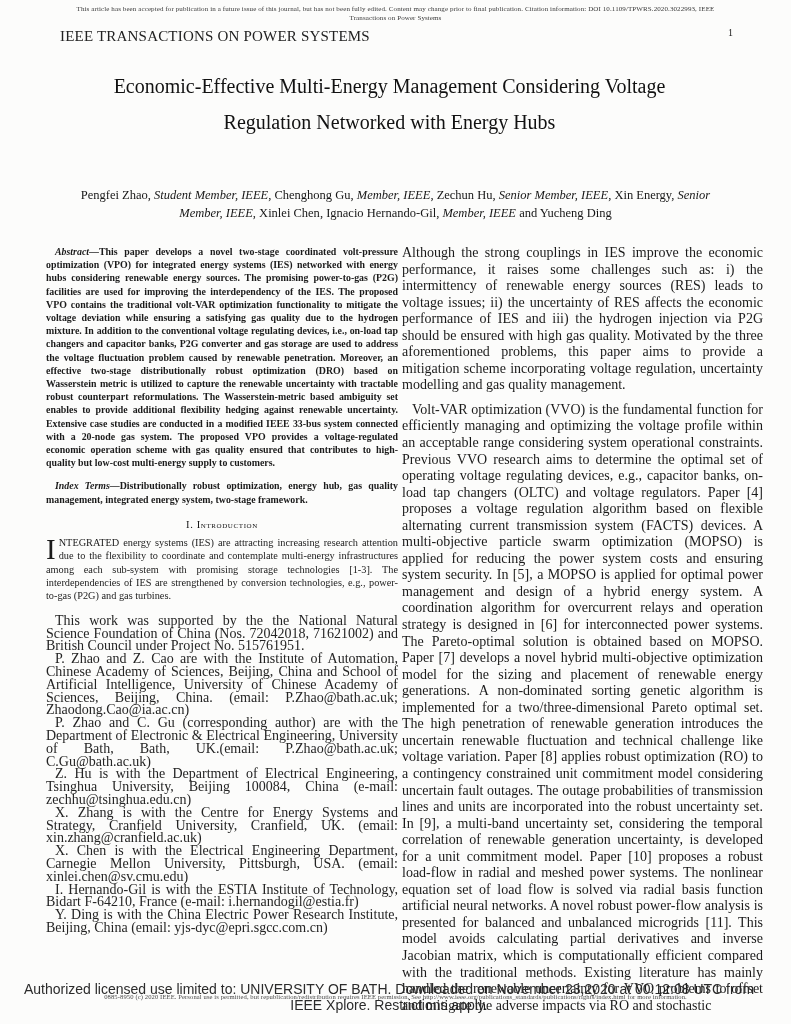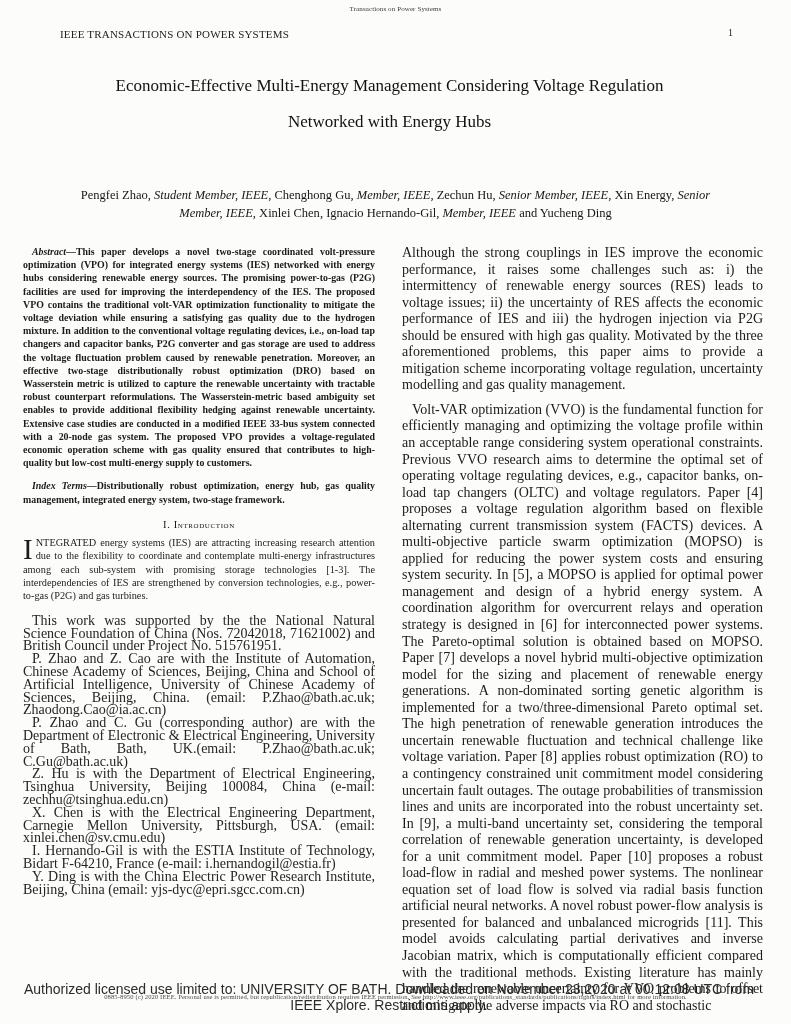--- a/index.html
+++ b/index.html
@@ -13,43 +13,43 @@
     overflow: hidden;
   }
   .disclaimer {
     position: absolute; top: 5px; left: 20px; right: 20px;
     text-align: center;
     font-size: 7px; line-height: 9px; color: #3a3a3a;
     letter-spacing: 0.1px;
   }
   .running-head {
     position: absolute; top: 28px; left: 60px;
-    font-size: 11px; letter-spacing: 0.2px; color: #222;
+    font-size: 15px; letter-spacing: 0.2px; color: #222;
   }
   .page-number {
     position: absolute; top: 27px; right: 58px;
     font-size: 10px; color: #222;
   }
   .title {
     position: absolute; top: 68px; left: 80px; right: 92px;
     text-align: center;
-    font-size: 17px; line-height: 36px;
+    font-size: 20px; line-height: 36px;
     color: #111;
   }
   .authors {
     position: absolute; top: 186px; left: 75px; right: 75px;
     text-align: center;
     font-size: 12.5px; line-height: 18px;
     color: #161616;
   }
   .col {
     position: absolute; top: 245px;
     text-align: justify;
   }
-  .col-left  { left: 23px;  width: 352px; }
+  .col-left  { left: 46px;  width: 352px; }
   .col-right { left: 402px; width: 361px; }
 
   .abstract, .index-terms {
     font-weight: bold;
     font-size: 9.9px; line-height: 13.2px;
     margin: 0;
   }
   .abstract { text-indent: 9px; }
   .index-terms { margin-top: 10px; text-indent: 9px; }
   .lead-italic { font-style: italic; }
@@ -96,20 +96,21 @@
     font-family: "Liberation Sans", sans-serif;
     font-size: 14px; color: #2b2b2b;
   }
 </style>
 </head>
 <body>
 
 <div class="page">
 
   <div class="disclaimer">
+    <div>This article has been accepted for publication in a future issue of this journal, but has not been fully edited. Content may change prior to final publication. Citation information: DOI 10.1109/TPWRS.2020.3022993, IEEE</div>
     <div>Transactions on Power Systems</div>
   </div>
 
   <div class="running-head">IEEE TRANSACTIONS ON POWER SYSTEMS</div>
   <div class="page-number">1</div>
 
   <div class="title">Economic-Effective Multi-Energy Management Considering Voltage Regulation Networked with Energy Hubs</div>
 
   <div class="authors"><span>Pengfei Zhao</span>, <i>Student Member, IEEE</i>, <span>Chenghong Gu</span>, <i>Member, IEEE</i>, <span>Zechun Hu</span>, <i>Senior Member, IEEE</i>, <span>Xin Energy</span>, <i>Senior Member, IEEE</i>, <span>Xinlei Chen</span>, <span>Ignacio Hernando-Gil</span>, <i>Member, IEEE</i> and <span>Yucheng Ding</span></div>
 
@@ -120,20 +121,21 @@
 
     <div class="section-heading">I. Introduction</div>
 
     <p class="intro"><span class="dropcap">I</span><span>NTEGRATED</span><span> energy systems (IES) are attracting increasing research attention due to the flexibility to coordinate and contemplate multi-energy infrastructures among each sub-system with promising storage technologies [1-3]. The interdependencies of IES are strengthened by conversion technologies, e.g., power-to-gas (P2G) and gas turbines.</span></p>
 
     <div class="footnotes">
       <p>This work was supported by the the National Natural Science Foundation of China (Nos. 72042018, 71621002) and British Council under Project No. 515761951.</p>
       <p>P. Zhao and Z. Cao are with the Institute of Automation, Chinese Academy of Sciences, Beijing, China and School of Artificial Intelligence, University of Chinese Academy of Sciences, Beijing, China. (email: P.Zhao@bath.ac.uk; Zhaodong.Cao@ia.ac.cn)</p>
       <p>P. Zhao and C. Gu (corresponding author) are with the Department of Electronic &amp; Electrical Engineering, University of Bath, Bath, UK.(email: P.Zhao@bath.ac.uk; C.Gu@bath.ac.uk)</p>
       <p>Z. Hu is with the Department of Electrical Engineering, Tsinghua University, Beijing 100084, China (e-mail: zechhu@tsinghua.edu.cn)</p>
+      <p>X. Zhang is with the Centre for Energy Systems and Strategy, Cranfield University, Cranfield, UK. (email: xin.zhang@cranfield.ac.uk)</p>
       <p>X. Chen is with the Electrical Engineering Department, Carnegie Mellon University, Pittsburgh, USA. (email: xinlei.chen@sv.cmu.edu)</p>
       <p>I. Hernando-Gil is with the ESTIA Institute of Technology, Bidart F-64210, France (e-mail: i.hernandogil@estia.fr)</p>
       <p>Y. Ding is with the China Electric Power Research Institute, Beijing, China (email: yjs-dyc@epri.sgcc.com.cn)</p>
     </div>
   </div>
 
   <div class="col col-right">
     <p class="body-para">Although the strong couplings in IES improve the economic performance, it raises some challenges such as: i) the intermittency of renewable energy sources (RES) leads to voltage issues; ii) the uncertainty of RES affects the economic performance of IES and iii) the hydrogen injection via P2G should be ensured with high gas quality. Motivated by the three aforementioned problems, this paper aims to provide a mitigation scheme incorporating voltage regulation, uncertainty modelling and gas quality management.</p>
     <p class="body-para indent">Volt-VAR optimization (VVO) is the fundamental function for efficiently managing and optimizing the voltage profile within an acceptable range considering system operational constraints. Previous VVO research aims to determine the optimal set of operating voltage regulating devices, e.g., capacitor banks, on-load tap changers (OLTC) and voltage regulators. Paper [4] proposes a voltage regulation algorithm based on flexible alternating current transmission system (FACTS) devices. A multi-objective particle swarm optimization (MOPSO) is applied for reducing the power system costs and ensuring system security. In [5], a MOPSO is applied for optimal power management and design of a hybrid energy system. A coordination algorithm for overcurrent relays and operation strategy is designed in [6] for interconnected power systems. The Pareto-optimal solution is obtained based on MOPSO. Paper [7] develops a novel hybrid multi-objective optimization model for the sizing and placement of renewable energy generations. A non-dominated sorting genetic algorithm is implemented for a two/three-dimensional Pareto optimal set. The high penetration of renewable generation introduces the uncertain renewable fluctuation and technical challenge like voltage variation. Paper [8] applies robust optimization (RO) to a contingency constrained unit commitment model considering uncertain fault outages. The outage probabilities of transmission lines and units are incorporated into the robust uncertainty set. In [9], a multi-band uncertainty set, considering the temporal correlation of renewable generation uncertainty, is developed for a unit commitment model. Paper [10] proposes a robust load-flow in radial and meshed power systems. The nonlinear equation set of load flow is solved via radial basis function artificial neural networks. A novel robust power-flow analysis is presented for balanced and unbalanced microgrids [11]. This model avoids calculating partial derivatives and inverse Jacobian matrix, which is computationally efficient compared with the traditional methods.  Existing literature has mainly handled the renewable uncertainty for VVO problems to offset and mitigate the adverse impacts via RO and stochastic</p>
   </div>

